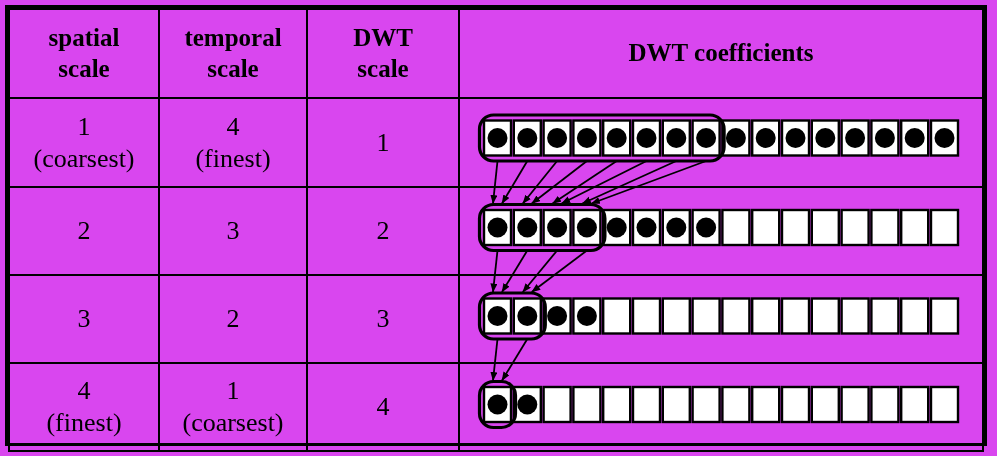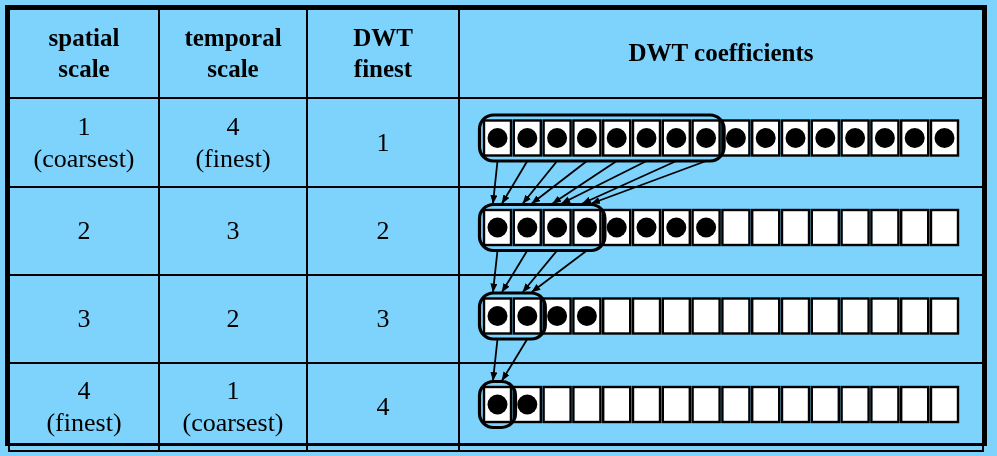--- a/index.html
+++ b/index.html
@@ -1,20 +1,20 @@
 <!DOCTYPE html>
 <html><head>
 <meta charset="utf-8">
 <style>
   html, body { margin: 0; padding: 0; background: #fff; }
   .figure {
     position: relative;
     width: 997px;
     height: 456px;
-    background: #7dd3fc;
+    background: #d946ef;
     font-family: "Liberation Serif", "DejaVu Serif", serif;
     color: #000;
   }
   .tbl-wrap {
     position: absolute;
     left: 5px; top: 5px;
     width: 982px; height: 441px;
     border: 3.5px solid #000;
     box-sizing: border-box;
   }
@@ -61,21 +61,21 @@
           <col class="c3">
           <col class="c4">
       </colgroup>
       <tbody>
           <tr style="height:89px;">
         <th>spatial
 scale</th>
         <th>temporal
 scale</th>
         <th>DWT
-finest</th>
+scale</th>
         <th>DWT coefficients</th>
       </tr>
       <tr style="height:89px;">
         <td class="val">1
 (coarsest)</td>
         <td class="val">4
 (finest)</td>
         <td class="val">1</td>
         <td></td>
       </tr>

